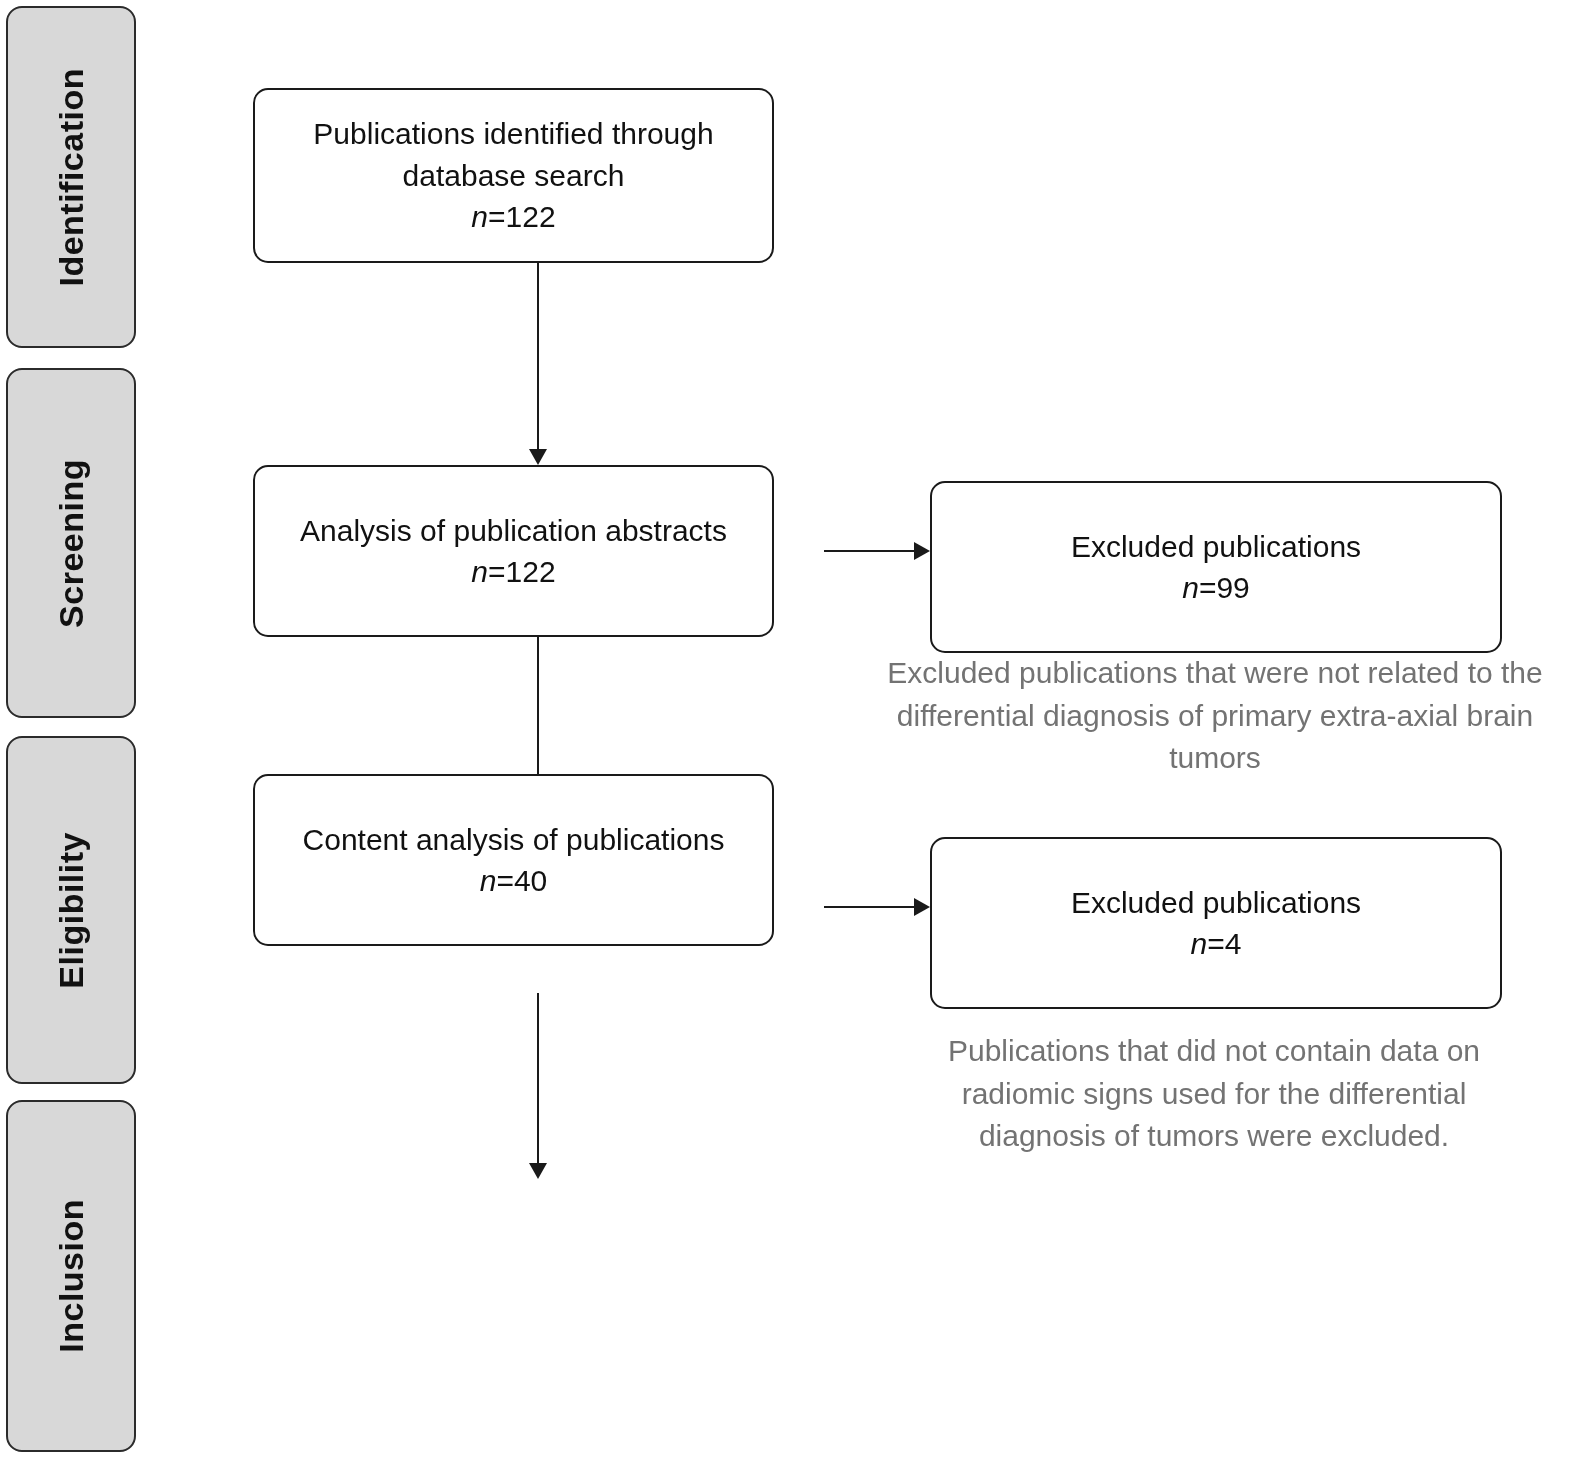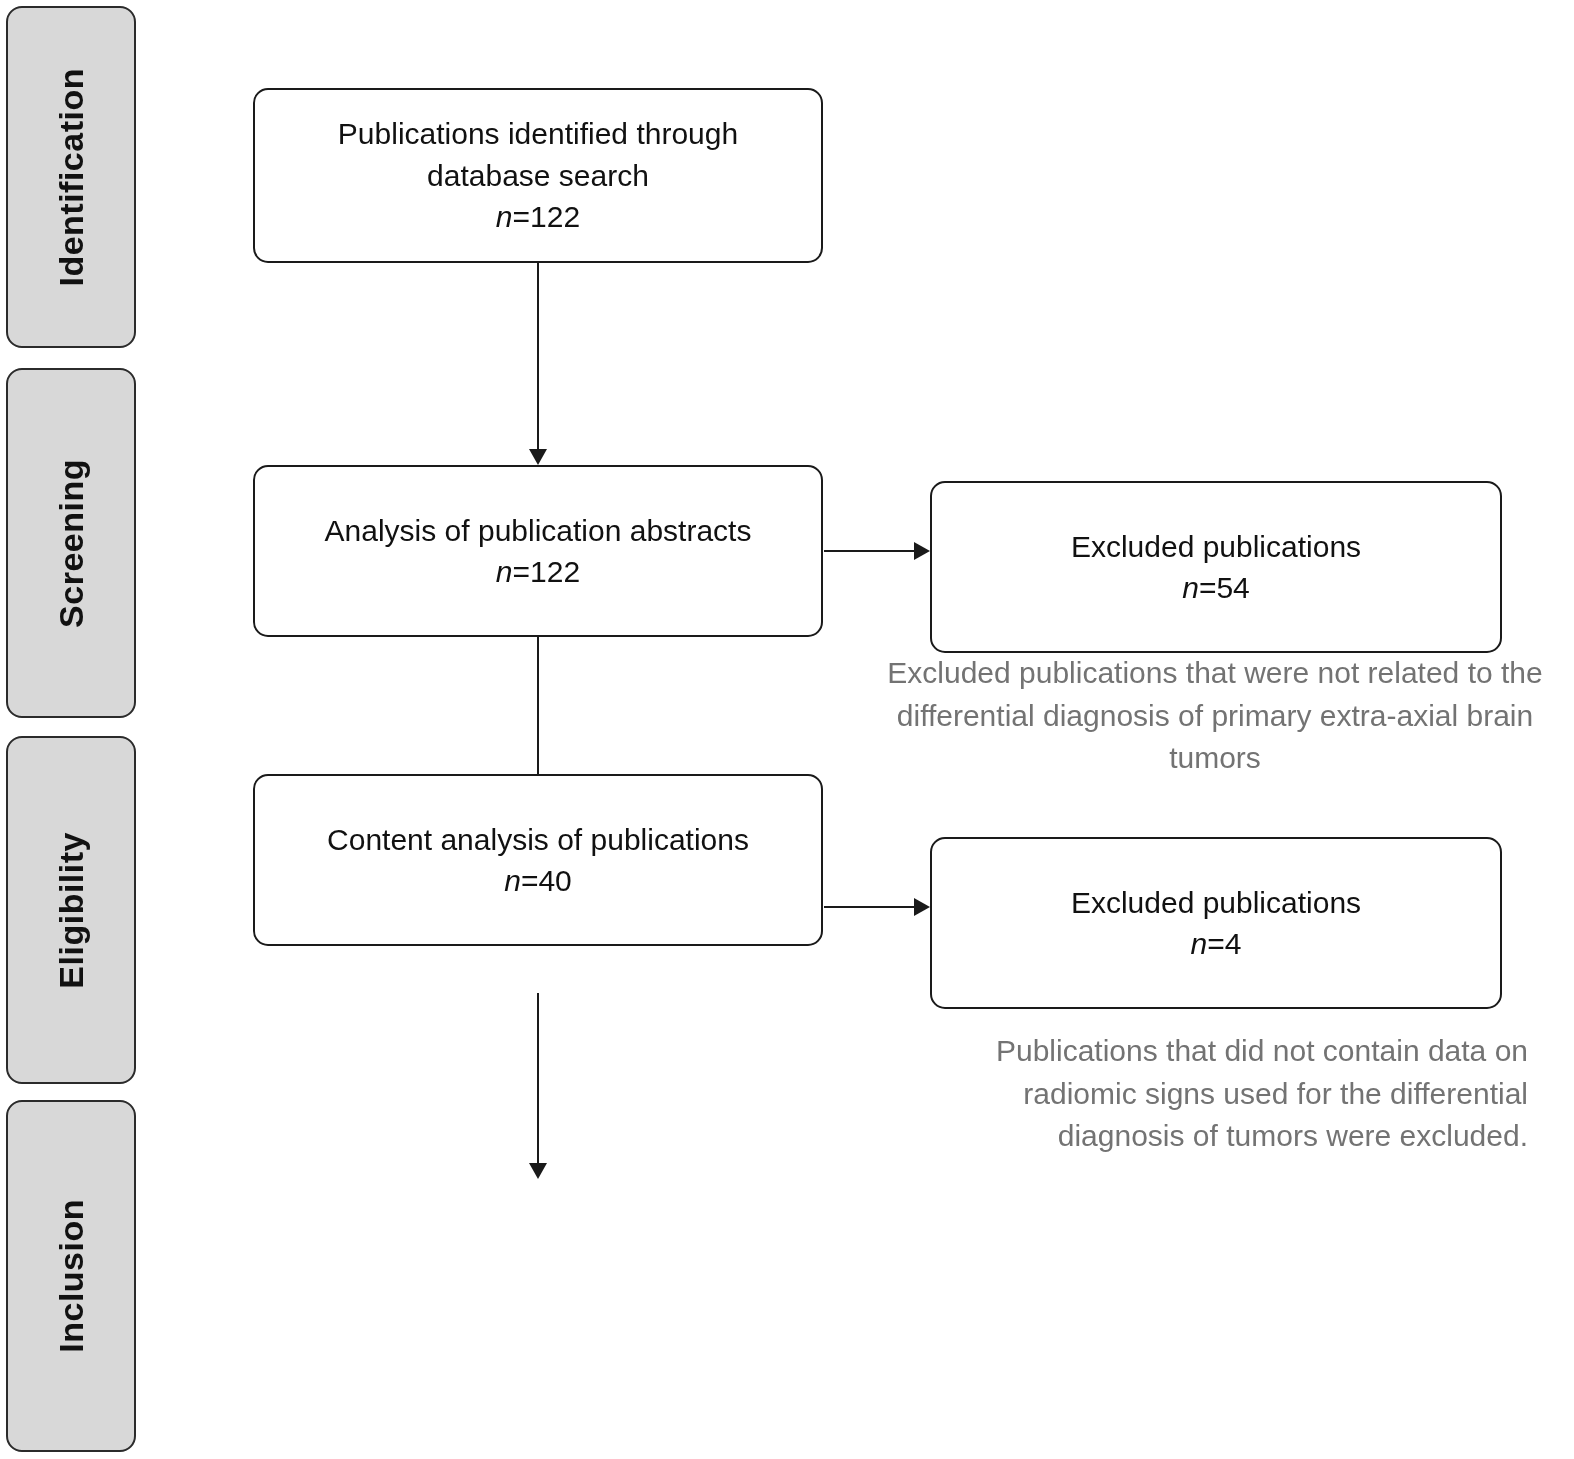--- a/index.html
+++ b/index.html
@@ -47,21 +47,21 @@
     display: flex;
     flex-direction: column;
     align-items: center;
     justify-content: center;
     text-align: center;
     font-size: 30px;
     line-height: 1.38;
     padding: 12px 30px;
     box-sizing: border-box;
   }
-  .box-main { left: 253px; width: 570px; }
+  .box-main { left: 253px; width: 521px; }
   .box-side { left: 930px; width: 572px; margin-top: 16px; }
   .n-italic { font-style: italic; }
   
   .note {
     position: absolute;
     text-align: center;
     font-size: 30px;
     line-height: 1.42;
     color: #737373;
   }
@@ -126,37 +126,37 @@
 
   <div class="box box-main" style="top:465px; height:172px;">
     <div>Analysis of publication abstracts</div>
     <div><span class="n-italic">n</span><span>=122</span></div>
   </div>
 
   <div class="arrow-h" style="left:824px; top:550px; width:92px;"></div>
 
   <div class="box box-side" style="top:465px; height:172px;">
     <div>Excluded publications</div>
-    <div><span class="n-italic">n</span><span>=54</span></div>
+    <div><span class="n-italic">n</span><span>=99</span></div>
   </div>
 
   <div class="note" style="left:858px; top:652px; width:714px;">Excluded publications that were not related to the differential diagnosis of primary extra-axial brain tumors</div>
 
   <div class="arrow-v" style="left:537px; top:637px; height:170px;"></div>
 
   <div class="box box-main" style="top:774px; height:172px;">
     <div>Content analysis of publications</div>
     <div><span class="n-italic">n</span><span>=40</span></div>
   </div>
 
   <div class="arrow-h" style="left:824px; top:906px; width:92px;"></div>
 
   <div class="box box-side" style="top:821px; height:172px;">
     <div>Excluded publications</div>
     <div><span class="n-italic">n</span><span>=4</span></div>
   </div>
 
-  <div class="note" style="left:900px; top:1030px; width:628px;text-align:right;">Publications that did not contain data on radiomic signs used for the differential diagnosis of tumors were excluded.</div>
+  <div class="note" style="left:900px; top:1030px; width:628px;">Publications that did not contain data on radiomic signs used for the differential diagnosis of tumors were excluded.</div>
 
   <div class="arrow-v" style="left:537px; top:993px; height:172px;"></div>
 
 
 </div>
 
 </body></html>

